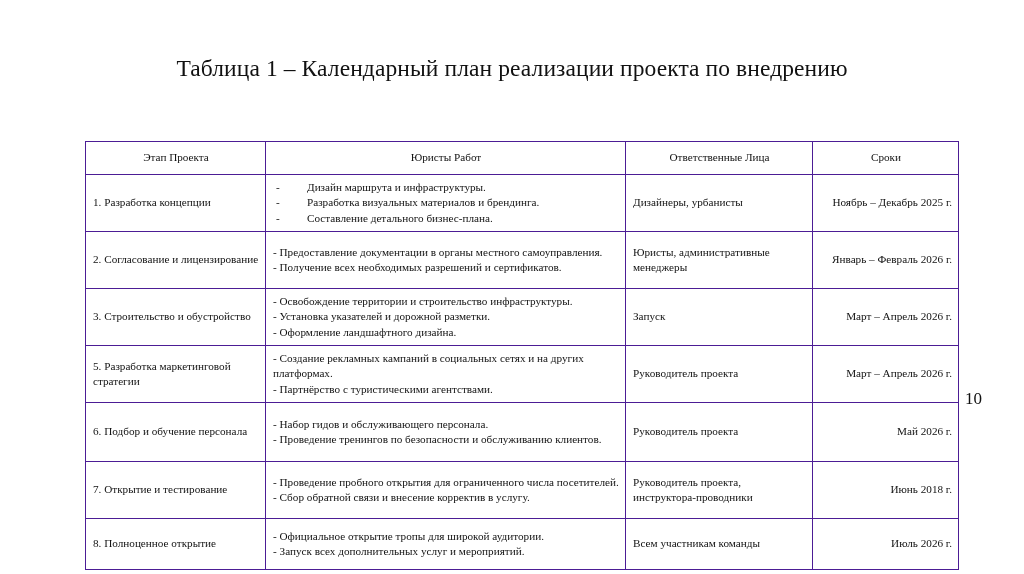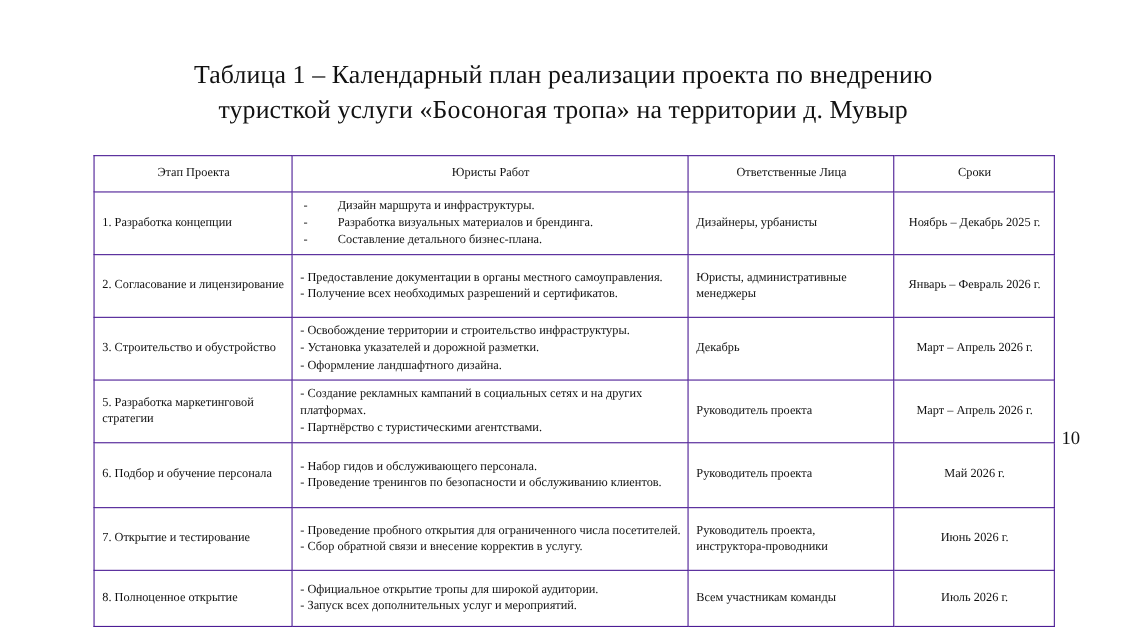--- a/index.html
+++ b/index.html
@@ -71,21 +71,21 @@
   }
   
   col.c1 { width: 180px; }
   col.c2 { width: 360px; }
   col.c3 { width: 187px; }
   col.c4 { width: 146px; }
 
   td.stage   { text-align: left; }
   td.scope   { text-align: left; }
   td.owner   { text-align: left; }
-  td.terms   { text-align: center; }
+  td.terms   { text-align: right; }
 
   .scope-list { margin: 0; padding: 0; list-style: none; }
   .scope-list li {
     margin: 0;
     padding: 0;
     white-space: normal;
   }
   
   .scope-list.dashed-tab li {
     padding-left: 34px;
@@ -118,21 +118,20 @@
     margin-top: 30px;
   }
 </style>
 </head>
 <body>
 
 <div class="page">
 
   <div class="doc-title">
     <span class="line">Таблица 1 – Календарный план реализации проекта по внедрению</span>
-    <span class="line">туристкой услуги «Босоногая тропа» на территории д. Мувыр</span>
   </div>
 
   <div class="tbl-wrap">
     <table class="plan">
       <colgroup>
         <col class="c1">
           <col class="c2">
           <col class="c3">
           <col class="c4">
       </colgroup>
@@ -170,21 +169,21 @@
           </tr>
           <tr class="r3">
             <td class="stage">3. Строительство и обустройство</td>
             <td class="scope">
               <ul class="scope-list">
                 <li>- Освобождение территории и строительство инфраструктуры.</li>
                 <li>- Установка указателей и дорожной разметки.</li>
                 <li>- Оформление ландшафтного дизайна.</li>
               </ul>
             </td>
-            <td class="owner">Декабрь</td>
+            <td class="owner">Запуск</td>
             <td class="terms">Март – Апрель 2026 г.</td>
           </tr>
           <tr class="r4">
             <td class="stage">5. Разработка маркетинговой стратегии</td>
             <td class="scope">
               <ul class="scope-list">
                 <li>- Создание рекламных кампаний в социальных сетях и на других платформах.</li>
                 <li>- Партнёрство с туристическими агентствами.</li>
               </ul>
             </td>
@@ -204,21 +203,21 @@
           </tr>
           <tr class="r6">
             <td class="stage">7. Открытие и тестирование</td>
             <td class="scope">
               <ul class="scope-list">
                 <li>- Проведение пробного открытия для ограниченного числа посетителей.</li>
                 <li>- Сбор обратной связи и внесение корректив в услугу.</li>
               </ul>
             </td>
             <td class="owner">Руководитель проекта, инструктора-проводники</td>
-            <td class="terms">Июнь 2026 г.</td>
+            <td class="terms">Июнь 2018 г.</td>
           </tr>
           <tr class="r7">
             <td class="stage">8. Полноценное открытие</td>
             <td class="scope">
               <ul class="scope-list">
                 <li>- Официальное открытие тропы для широкой аудитории.</li>
                 <li>- Запуск всех дополнительных услуг и мероприятий.</li>
               </ul>
             </td>
             <td class="owner">Всем участникам команды</td>

